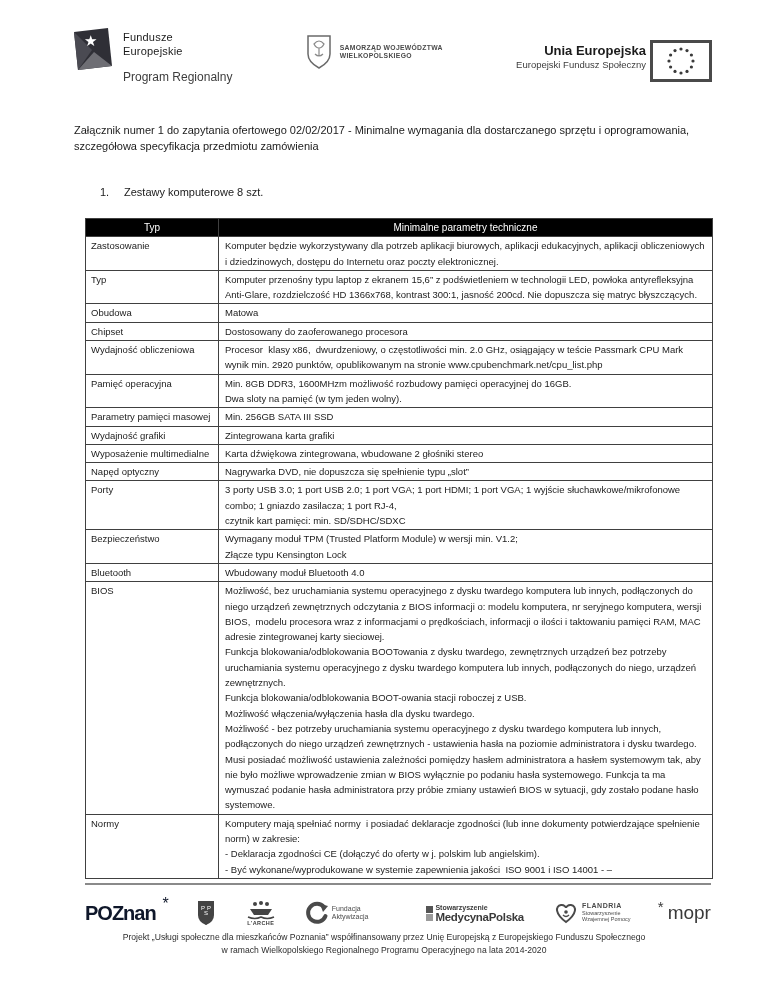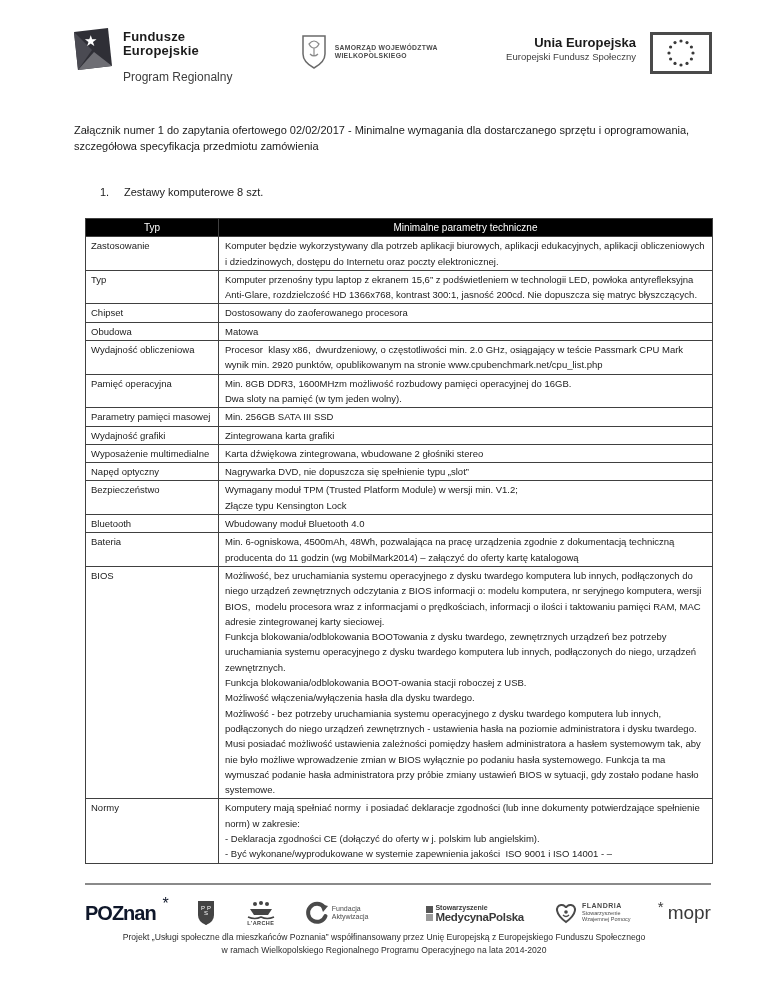--- a/index.html
+++ b/index.html
@@ -2,25 +2,25 @@
 <html lang="pl"><head>
 <meta charset="utf-8">
 <style>
   html,body{margin:0;padding:0;background:#ffffff;}
   body{width:768px;height:994px;overflow:hidden;font-family:"Liberation Sans",sans-serif;color:#1b1b1b;position:relative;}
 
   
   .hdr{position:absolute;top:28px;left:72px;right:56px;height:64px;display:flex;justify-content:space-between;align-items:flex-start;}
   .hdr-left{display:flex;gap:9px;align-items:flex-start;}
   .fe-text{padding-top:2px;}
-  .fe-text .b{font-weight:bold;font-size:13px;line-height:14px;letter-spacing:.2px;}
+  .fe-text .b{font-weight:normal;font-size:11px;line-height:14px;letter-spacing:.2px;}
   .fe-text .s{font-size:12px;color:#3d3d3d;margin-top:12px;}
   .hdr-center{display:flex;gap:8px;align-items:center;margin-top:6px;}
   .crest-txt{font-size:6.8px;font-weight:bold;color:#4a4a4a;line-height:8px;letter-spacing:.3px;}
-  .hdr-right{display:flex;gap:14px;align-items:flex-start;margin-top:4px;}
+  .hdr-right{display:flex;gap:4px;align-items:flex-start;margin-top:12px;}
   .ue-text{text-align:right;padding-top:3px;}
   .ue-text .b{font-weight:bold;font-size:13px;line-height:15px;}
   .ue-text .s{font-size:9.5px;color:#3d3d3d;margin-top:1px;}
 
   
   .doc-title{margin:0 auto;width:620px;text-align:left;font-size:11px;line-height:16px;position:absolute;top:122px;left:74px;}
   .list-line{position:absolute;top:186px;left:100px;font-size:11px;}
   .list-line .num{display:inline-block;width:24px;}
 
   
@@ -128,27 +128,27 @@
     <td class="param">Zastosowanie</td>
     <td class="value">Komputer będzie wykorzystywany dla potrzeb aplikacji biurowych, aplikacji edukacyjnych, aplikacji obliczeniowych i dziedzinowych, dostępu do Internetu oraz poczty elektronicznej.</td>
   </tr>
 
   <tr>
     <td class="param">Typ</td>
     <td class="value">Komputer przenośny typu laptop z ekranem 15,6” z podświetleniem w technologii LED, powłoka antyrefleksyjna Anti-Glare, rozdzielczość HD 1366x768, kontrast 300:1, jasność 200cd. Nie dopuszcza się matryc błyszczących.</td>
   </tr>
 
   <tr>
+    <td class="param">Obudowa</td>
+    <td class="value">Matowa</td>
+  </tr>
+
+  <tr>
     <td class="param">Chipset</td>
     <td class="value">Dostosowany do zaoferowanego procesora</td>
-  </tr>
-
-  <tr>
-    <td class="param">Obudowa</td>
-    <td class="value">Matowa</td>
   </tr>
 
   <tr>
     <td class="param">Wydajność obliczeniowa</td>
     <td class="value">Procesor  klasy x86,  dwurdzeniowy, o częstotliwości min. 2.0 GHz, osiągający w teście Passmark CPU Mark wynik min. 2920 punktów, opublikowanym na stronie www.cpubenchmark.net/cpu_list.php</td>
   </tr>
 
   <tr>
     <td class="param">Pamięć operacyjna</td>
     <td class="value">Min. 8GB DDR3, 1600MHzm możliwość rozbudowy pamięci operacyjnej do 16GB.
@@ -168,36 +168,37 @@
   <tr>
     <td class="param">Wyposażenie multimedialne</td>
     <td class="value">Karta dźwiękowa zintegrowana, wbudowane 2 głośniki stereo</td>
   </tr>
 
   <tr>
     <td class="param">Napęd optyczny</td>
     <td class="value">Nagrywarka DVD, nie dopuszcza się spełnienie typu „slot”</td>
   </tr>
 
+  <tr>
+    <td class="param">Porty</td>
+    <td class="value">3 porty USB 3.0; 1 port USB 2.0; 1 port VGA; 1 port HDMI; 1 port VGA; 1 wyjście słuchawkowe/mikrofonowe combo; 1 gniazdo zasilacza; 1 port RJ-4,
+czytnik kart pamięci: min. SD/SDHC/SDXC</td>
+  </tr>
 
   <tr>
     <td class="param">Bezpieczeństwo</td>
     <td class="value">Wymagany moduł TPM (Trusted Platform Module) w wersji min. V1.2;
 Złącze typu Kensington Lock</td>
   </tr>
 
   <tr>
     <td class="param">Bluetooth</td>
     <td class="value">Wbudowany moduł Bluetooth 4.0</td>
   </tr>
 
-  <tr>
-    <td class="param">Bateria</td>
-    <td class="value">Min. 6-ogniskowa, 4500mAh, 48Wh, pozwalająca na pracę urządzenia zgodnie z dokumentacją techniczną producenta do 11 godzin (wg MobilMark2014) – załączyć do oferty kartę katalogową</td>
-  </tr>
 
   <tr>
     <td class="param">BIOS</td>
     <td class="value">Możliwość, bez uruchamiania systemu operacyjnego z dysku twardego komputera lub innych, podłączonych do niego urządzeń zewnętrznych odczytania z BIOS informacji o: modelu komputera, nr seryjnego komputera, wersji BIOS,  modelu procesora wraz z informacjami o prędkościach, informacji o ilości i taktowaniu pamięci RAM, MAC adresie zintegrowanej karty sieciowej.
 Funkcja blokowania/odblokowania BOOTowania z dysku twardego, zewnętrznych urządzeń bez potrzeby uruchamiania systemu operacyjnego z dysku twardego komputera lub innych, podłączonych do niego, urządzeń zewnętrznych.
 Funkcja blokowania/odblokowania BOOT-owania stacji roboczej z USB.
 Możliwość włączenia/wyłączenia hasła dla dysku twardego.
 Możliwość - bez potrzeby uruchamiania systemu operacyjnego z dysku twardego komputera lub innych, podłączonych do niego urządzeń zewnętrznych - ustawienia hasła na poziomie administratora i dysku twardego.
 Musi posiadać możliwość ustawienia zależności pomiędzy hasłem administratora a hasłem systemowym tak, aby nie było możliwe wprowadzenie zmian w BIOS wyłącznie po podaniu hasła systemowego. Funkcja ta ma wymuszać podanie hasła administratora przy próbie zmiany ustawień BIOS w sytuacji, gdy zostało podane hasło systemowe.</td>
   </tr>

